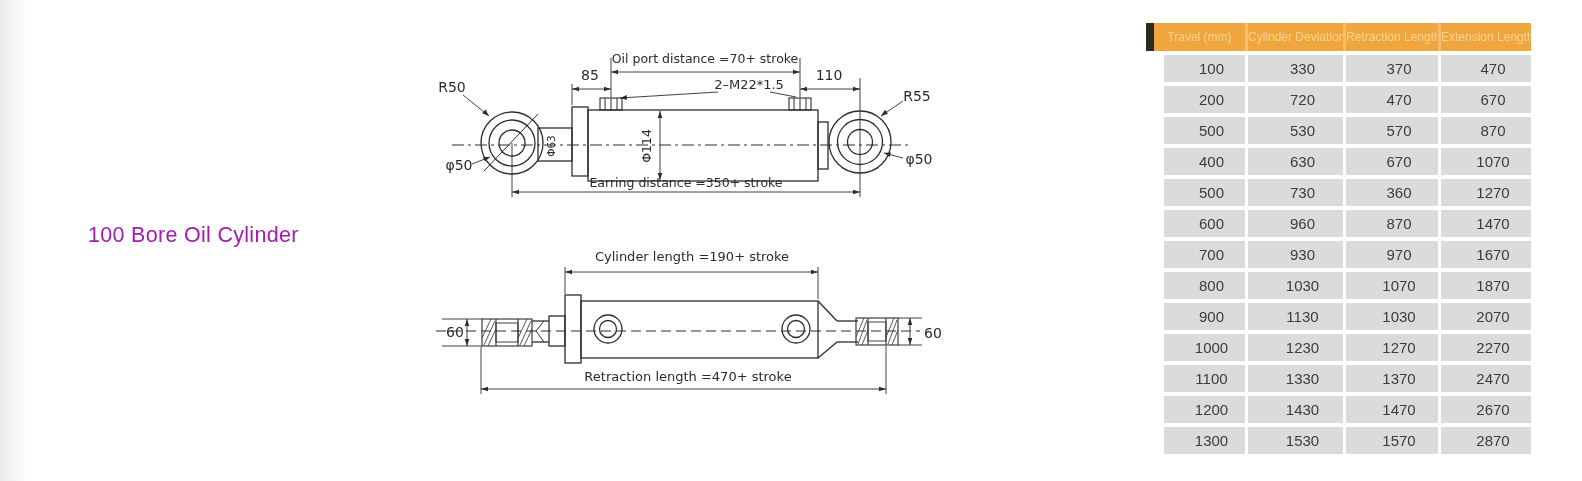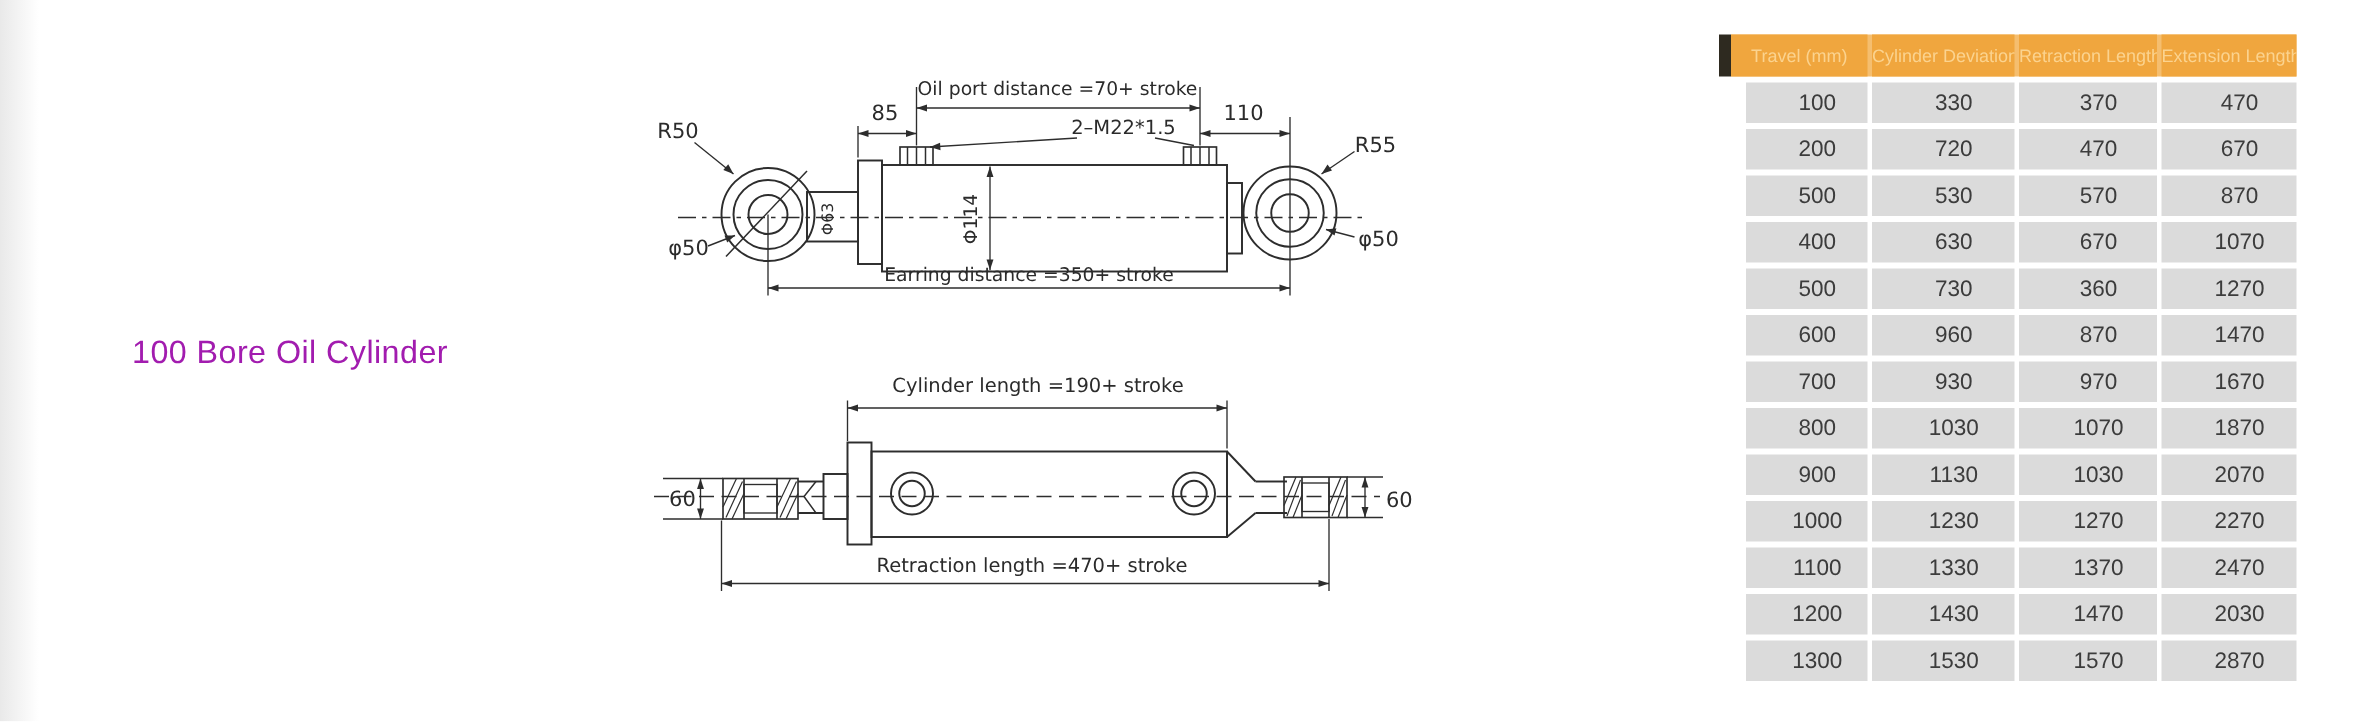--- a/index.html
+++ b/index.html
@@ -243,19 +243,19 @@
       <div class="td">1230</div>
       <div class="td">1270</div>
       <div class="td">2270</div>
       <div class="td">1100</div>
       <div class="td">1330</div>
       <div class="td">1370</div>
       <div class="td">2470</div>
       <div class="td">1200</div>
       <div class="td">1430</div>
       <div class="td">1470</div>
-      <div class="td">2030</div>
+      <div class="td">2670</div>
       <div class="td">1300</div>
       <div class="td">1530</div>
       <div class="td">1570</div>
       <div class="td">2870</div>
     </div>
 </div>
 
 </body></html>

